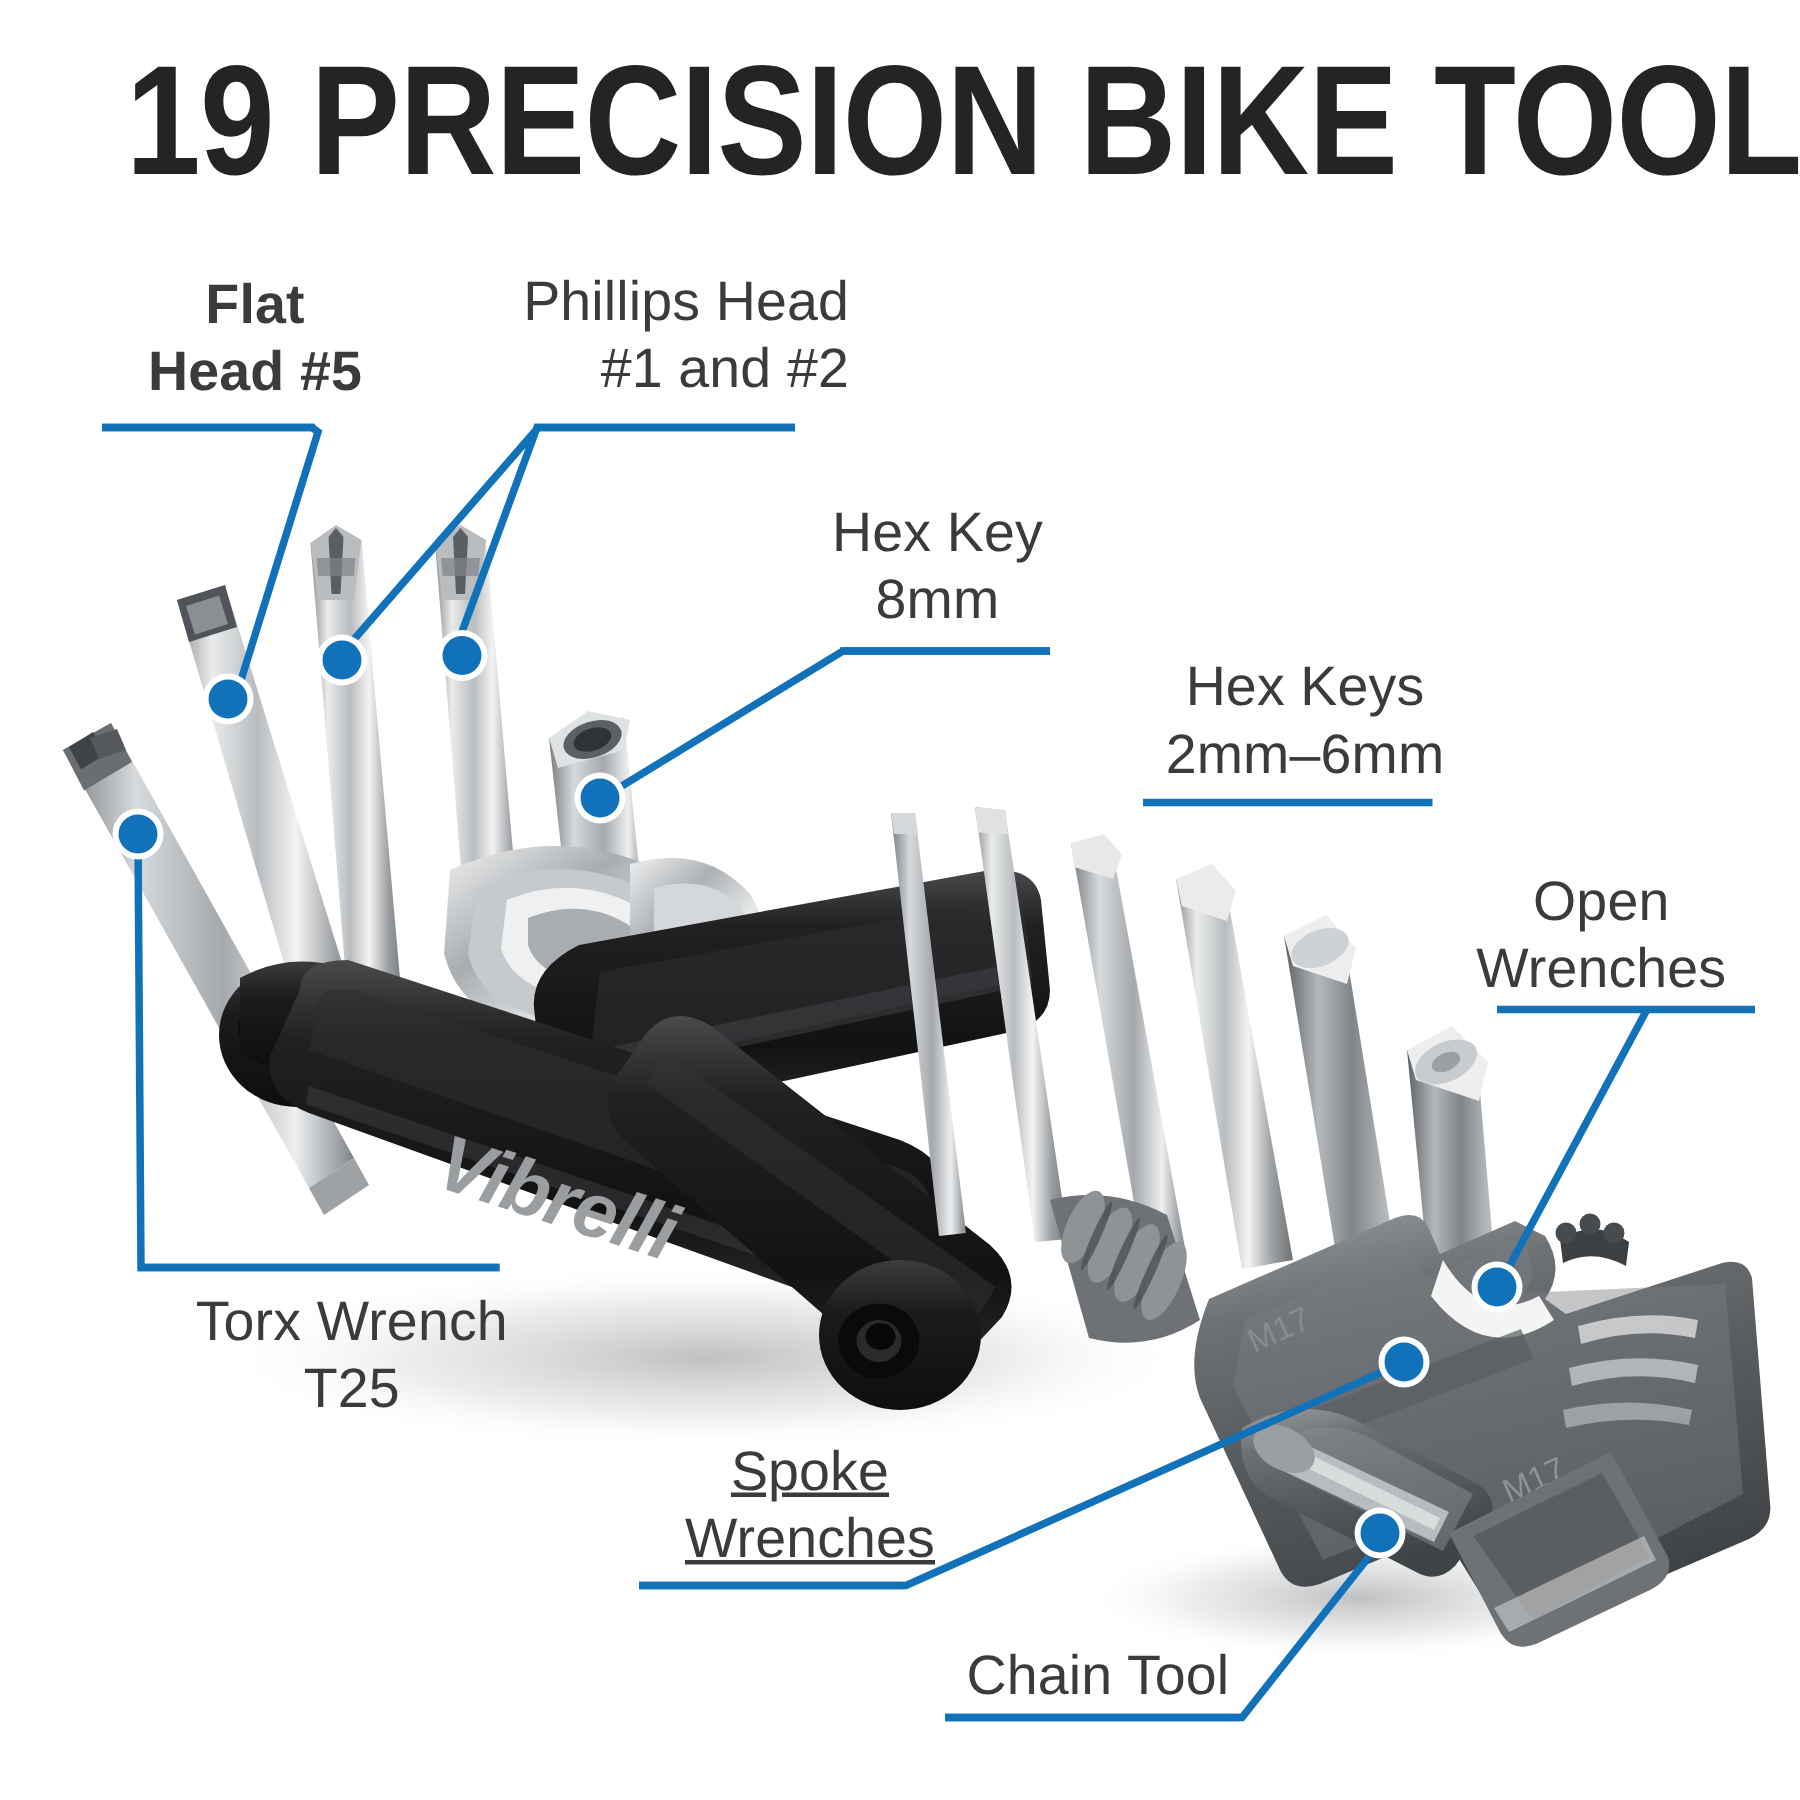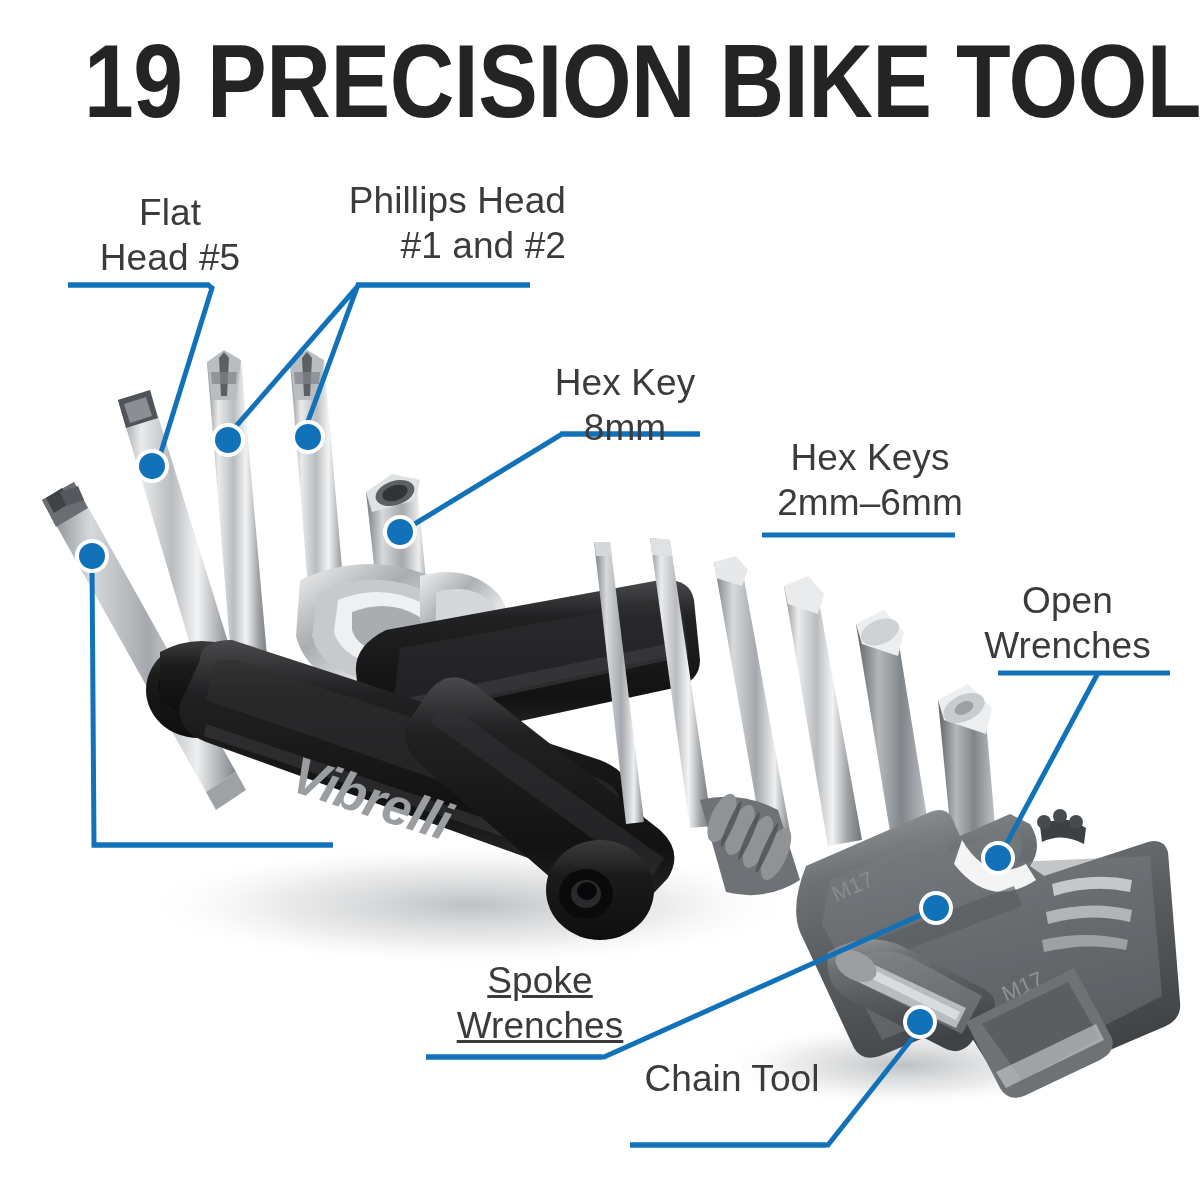--- a/index.html
+++ b/index.html
@@ -306,34 +306,36 @@
         <circle cx="998" cy="858" r="13" fill="#1272B9"></circle>
         <circle cx="92" cy="556" r="17" fill="#ffffff"></circle>
         <circle cx="92" cy="556" r="13" fill="#1272B9"></circle>
         <circle cx="936" cy="908" r="17" fill="#ffffff"></circle>
         <circle cx="936" cy="908" r="13" fill="#1272B9"></circle>
         <circle cx="920" cy="1022" r="17" fill="#ffffff"></circle>
         <circle cx="920" cy="1022" r="13" fill="#1272B9"></circle>
       </g>
   </svg>
 
-  <div class="label center" style="left:60px; top:190px; width:220px;">Flat
+  <div class="label center" style="left:60px; top:180px; width:220px;font-weight:bold;">Flat
 Head #5</div>
 
   <div class="label center" style="left:306px; top:178px; width:260px;text-align:right;">Phillips Head
 #1 and #2</div>
 
-  <div class="label center" style="left:510px; top:332px; width:230px;margin-top:28px;">Hex Key
+  <div class="label center" style="left:510px; top:332px; width:230px;">Hex Key
 8mm</div>
 
   <div class="label center" style="left:740px; top:435px; width:260px;">Hex Keys
 2mm–6mm</div>
 
   <div class="label center" style="left:960px; top:578px; width:215px;">Open
 Wrenches</div>
 
+  <div class="label center" style="left:92px; top:858px; width:285px;">Torx Wrench
+T25</div>
 
   <div class="label center" style="left:430px; top:958px; width:220px;text-decoration:underline;">Spoke
 Wrenches</div>
 
-  <div class="label center" style="left:622px; top:1056px; width:220px;">Chain Tool</div>
+  <div class="label center" style="left:622px; top:1094px; width:220px;">Chain Tool</div>
 
 </div>
 
 </body></html>

